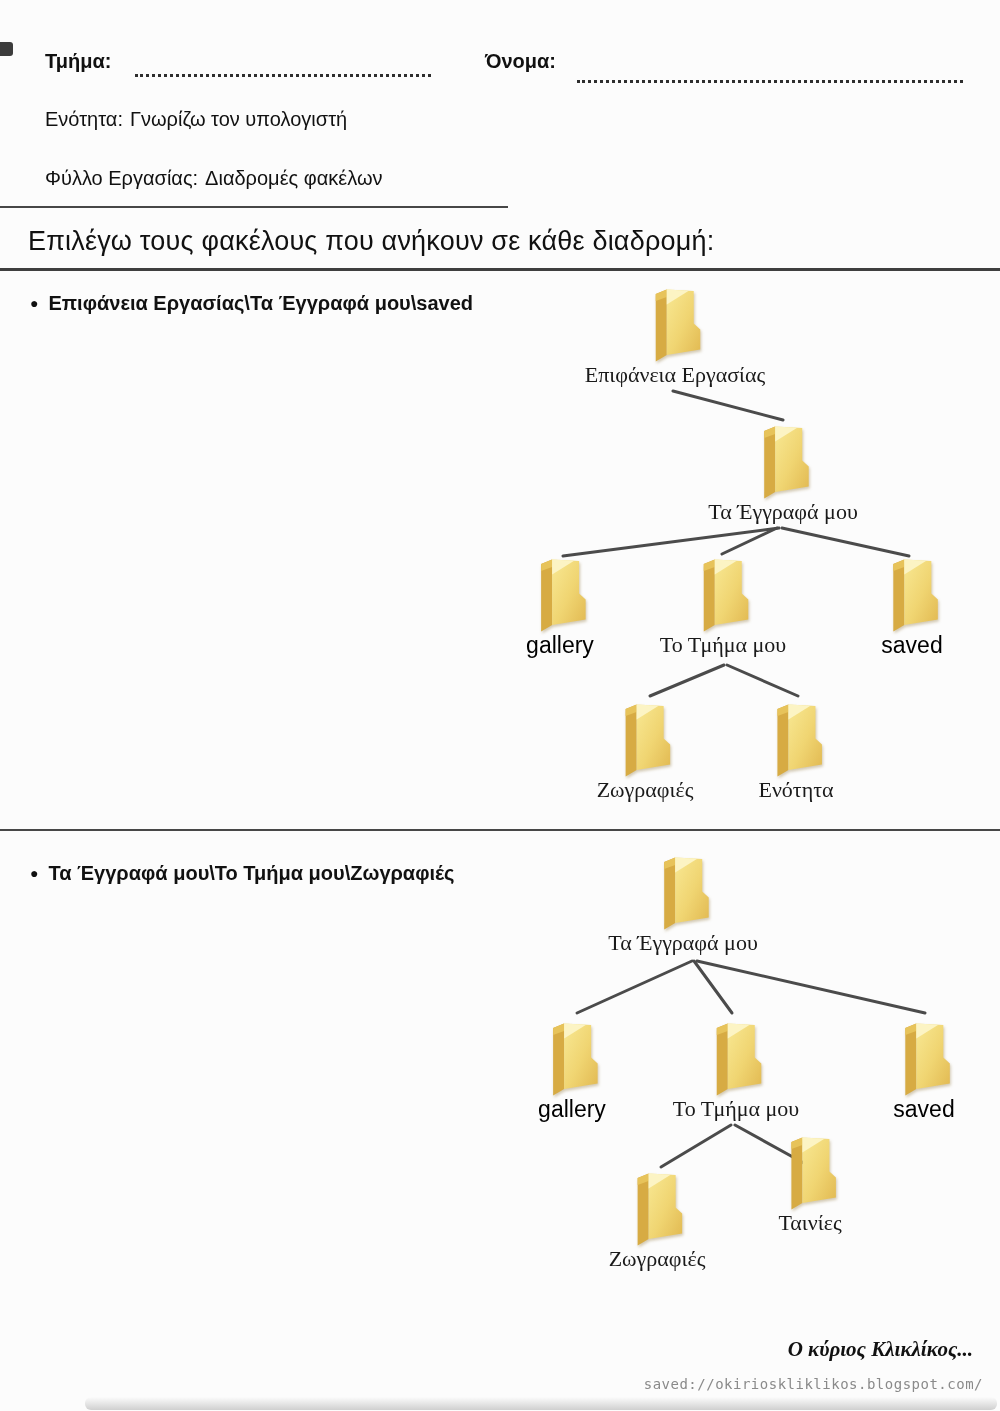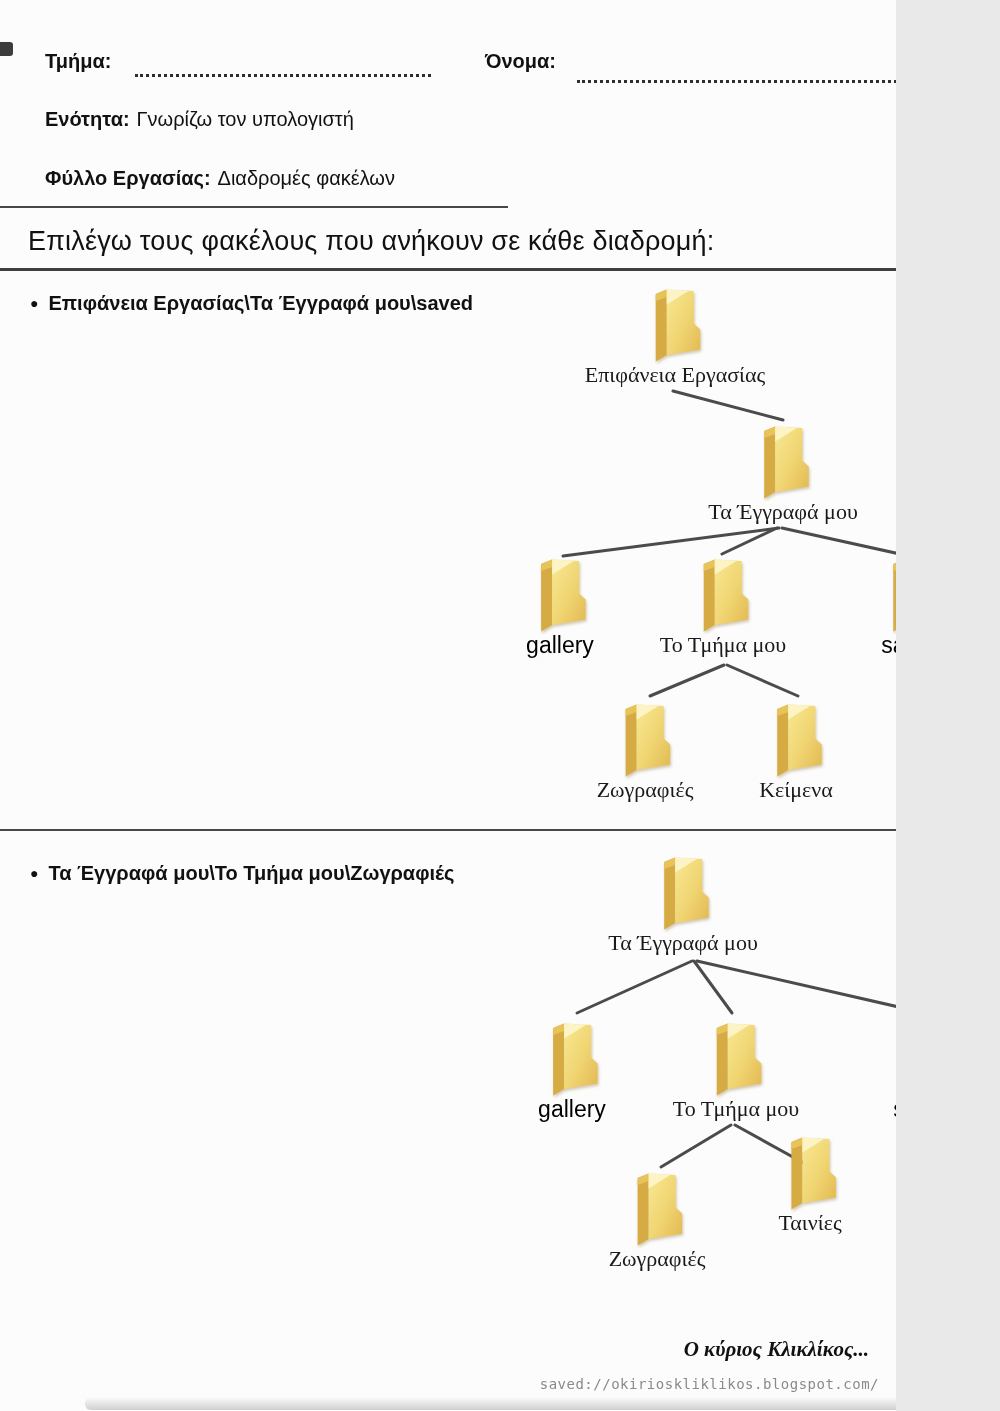--- a/index.html
+++ b/index.html
@@ -1,25 +1,25 @@
 <!DOCTYPE html>
 <html lang="el"><head>
 <meta charset="utf-8">
 <style>
   html,body{margin:0;padding:0;background:#e9e9e9;}
   .page{
     position:relative;
-    width:896px;height:1411px;
+    width:1000px;height:1411px;
     background:#fcfcfc;
     overflow:hidden;
     font-family:"Liberation Sans",sans-serif;
     color:#111;
   }
   .abs{position:absolute;}
-  .b{font-weight:bold;}
+  .b{font-weight:normal;}
   .hdr-label{font-size:20px;font-weight:bold;white-space:nowrap;}
   .meta-line{display:flex;gap:7px;font-size:20px;white-space:nowrap;}
   .dotline{height:0;border-bottom:3px dotted #2e2e2e;}
   .rule{background:#474747;height:2px;}
   .heading{font-size:27px;letter-spacing:.2px;white-space:nowrap;}
   .bullet-line{display:flex;align-items:center;font-size:20px;font-weight:bold;white-space:nowrap;text-align:center;}
   .bullet-line::before{content:"●";font-size:14px;margin-right:10px;position:relative;top:-1px;}
   .edges{position:absolute;left:0;top:0;z-index:1;pointer-events:none;}
   .node{
     position:absolute;z-index:2;
@@ -212,21 +212,21 @@
               <stop offset="0" stop-color="#F8E893"></stop>
               <stop offset="0.55" stop-color="#F0D572"></stop>
               <stop offset="1" stop-color="#E3BC55"></stop>
             </linearGradient>
           </defs>
           <path d="M8 6 L19 1.5 L19 67 L8 73.5 Z" fill="#D7AB43"></path>
           <path d="M8 6 L19 1.5 L19 9 L8 13 Z" fill="#E7C35A"></path>
           <path d="M19 1.5 L46 3 L46 35.5 L52.5 41.5 L52.5 61.5 L19 67 Z" fill="url(#fgrad)"></path>
           <path d="M19 1.5 L41 2.8 L19 16.5 Z" fill="#FCF4C4"></path>
         </svg></span>
-    <span class="nlabel serif">Κείμενα</span>
+    <span class="nlabel serif">Ενότητα</span>
   </div>
 
   <div class="node" style="left:683px;top:856px;">
     <span class="folder"><svg viewBox="0 0 54 74" width="54" height="74" xmlns="http://www.w3.org/2000/svg">
           <defs>
             <linearGradient id="fgrad" x1="0" y1="0" x2="1" y2="0.9">
               <stop offset="0" stop-color="#F8E893"></stop>
               <stop offset="0.55" stop-color="#F0D572"></stop>
               <stop offset="1" stop-color="#E3BC55"></stop>
             </linearGradient>

